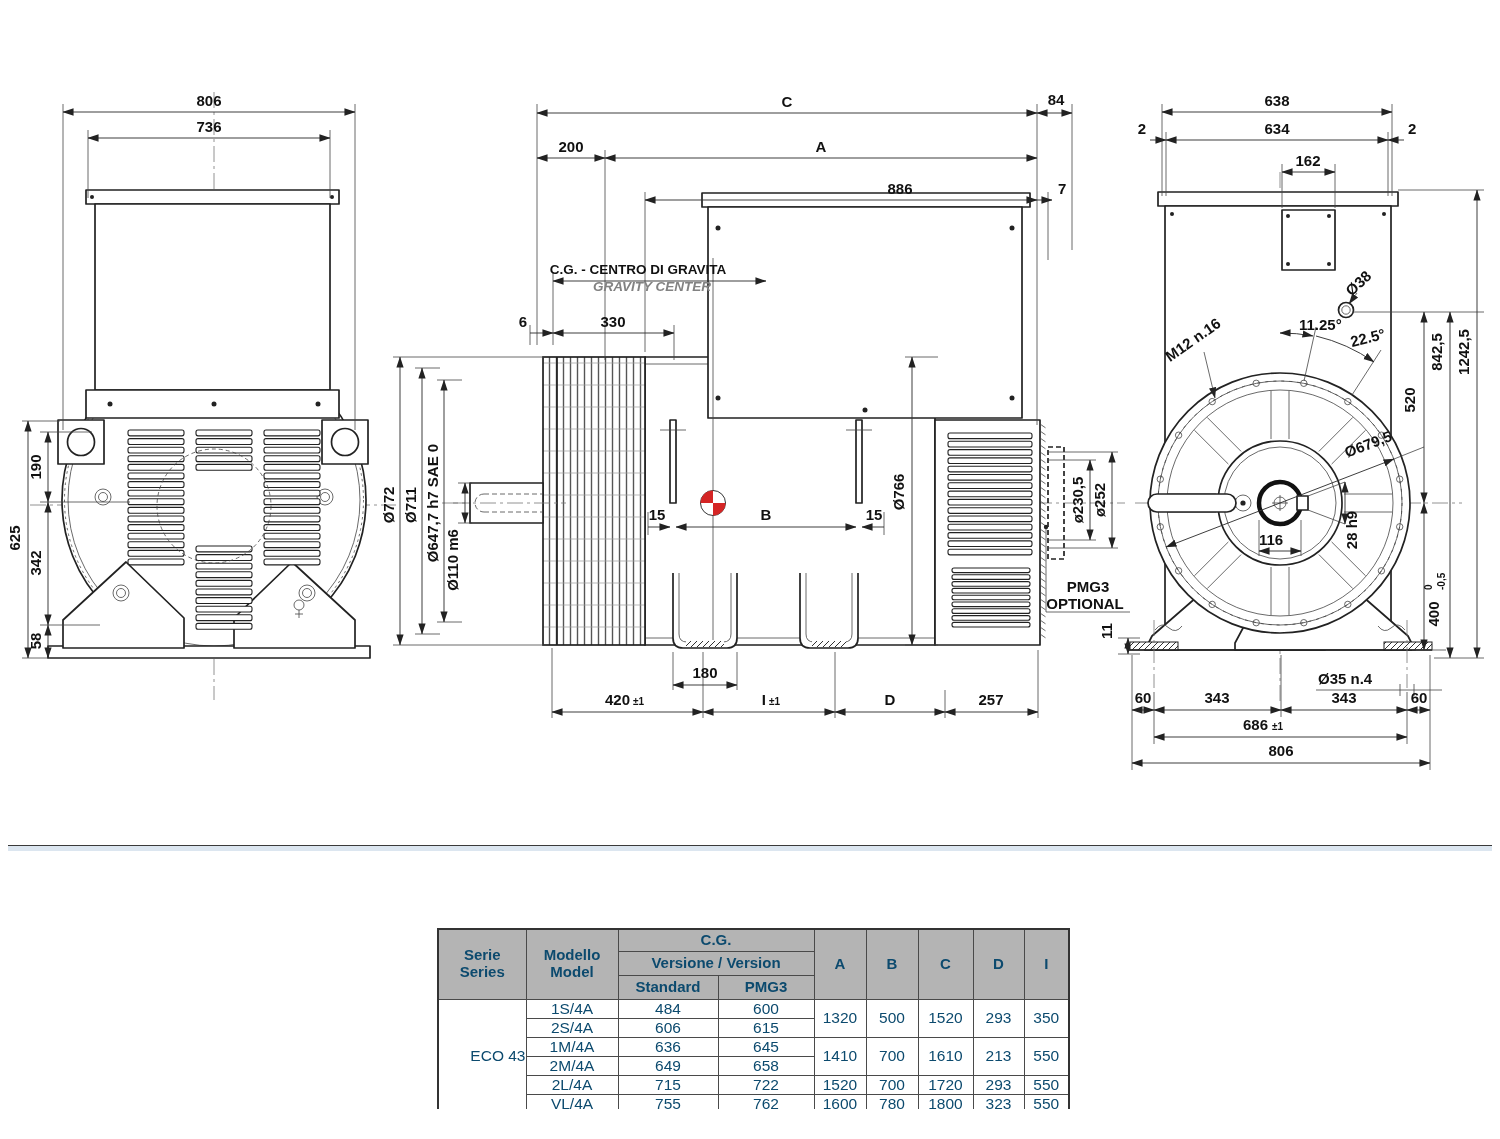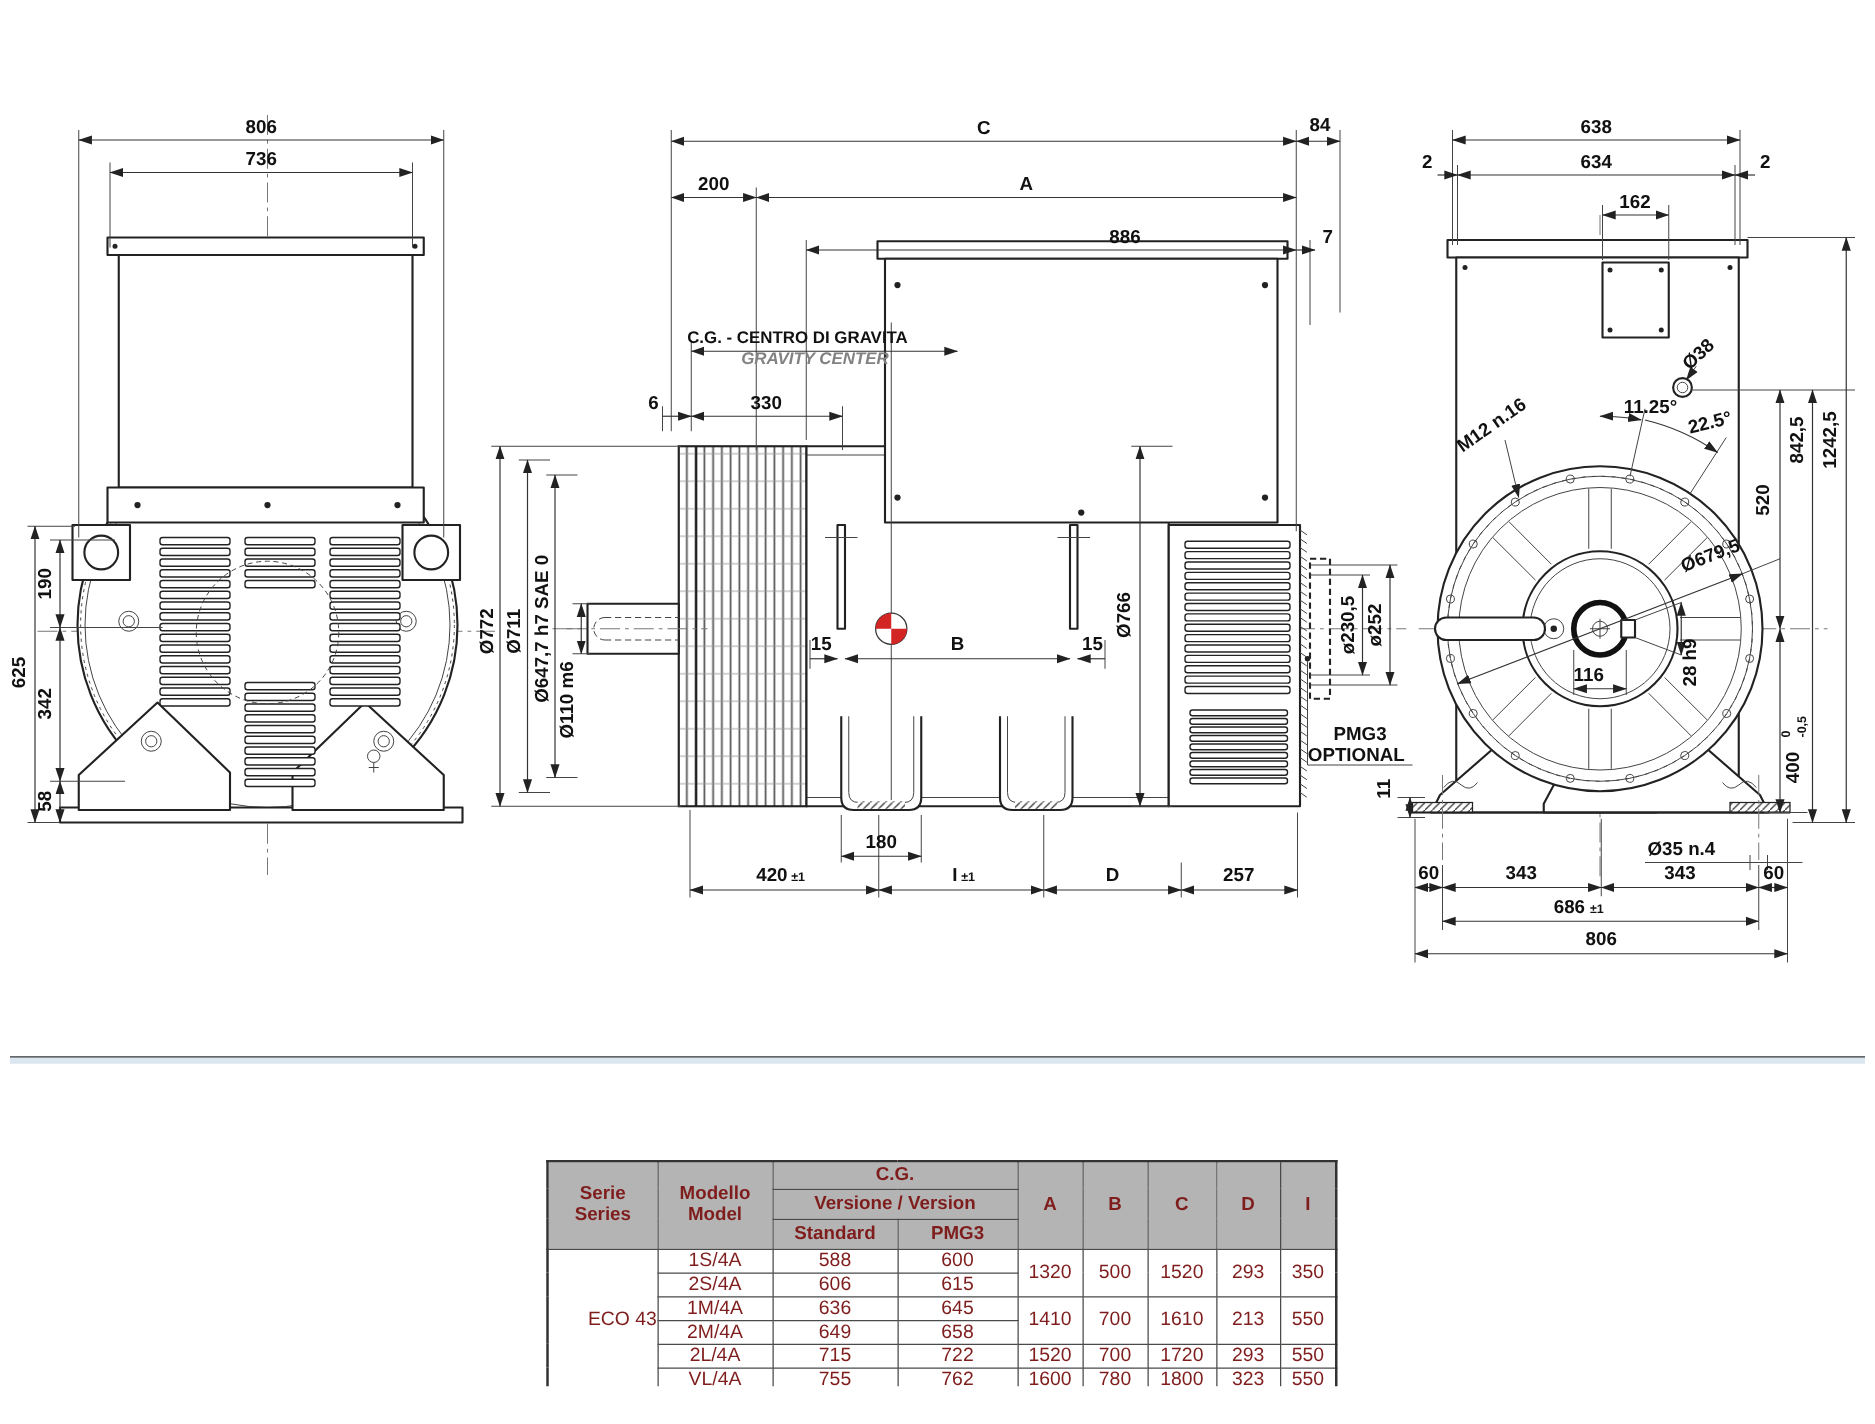--- a/index.html
+++ b/index.html
@@ -13,21 +13,21 @@
   .cl{fill:none;stroke:#777;stroke-width:.8;stroke-dasharray:16 4 3 4}
   .dash{stroke-dasharray:5 3}
   .slat{fill:#fff;stroke:#222;stroke-width:1.1}
   text{font-family:"Liberation Sans",sans-serif;font-size:15px;font-weight:600;fill:#111;text-anchor:middle}
   .sm{font-size:10px}
   .ta-s{text-anchor:start}.ta-e{text-anchor:end}
   .cgt{font-size:13.5px;font-weight:700}
   .it{font-size:13.5px;font-style:italic;fill:#828282}
   #divider-band{position:absolute;left:8px;top:845px;width:1484px;height:5px;background:#dce6f0;border-top:1.6px solid #3a3a3a}
   #spec-table{position:absolute;left:437px;top:928px;border-collapse:collapse;table-layout:fixed;border:2px solid #333}
-  #spec-table th,#spec-table td{border:1.2px solid #4a4a4a;text-align:center;padding:0;color:#7f1d1d;overflow:hidden}
+  #spec-table th,#spec-table td{border:1.2px solid #4a4a4a;text-align:center;padding:0;color:#0c4a6e;overflow:hidden}
   #spec-table th{background:#b4b4b4;font-weight:700;font-size:15px;line-height:1.12}
   #spec-table td{font-size:15.5px;font-weight:500;height:18px}
   #spec-table .h1{height:22px}#spec-table .h2{height:24px}#spec-table .h3{height:24px}
   #spec-table td.eco{text-align:right;padding-left:9px}
 </style>
 </head>
 <body>
 
 <div id="stage">
 
@@ -600,21 +600,21 @@
         </tr>
     <tr class="h3">
       <th>Standard</th>
       <th>PMG3</th>
     </tr>
   </thead>
   <tbody>
     <tr>
       <td rowspan="6" class="eco">ECO 43</td>
       <td>1S/4A</td>
-      <td>588</td>
+      <td>484</td>
       <td>600</td>
       <td rowspan="2">1320</td>
       <td rowspan="2">500</td>
       <td rowspan="2">1520</td>
       <td rowspan="2">293</td>
       <td rowspan="2">350</td>
     </tr>
     <tr>
       <td>2S/4A</td>
       <td>606</td>

